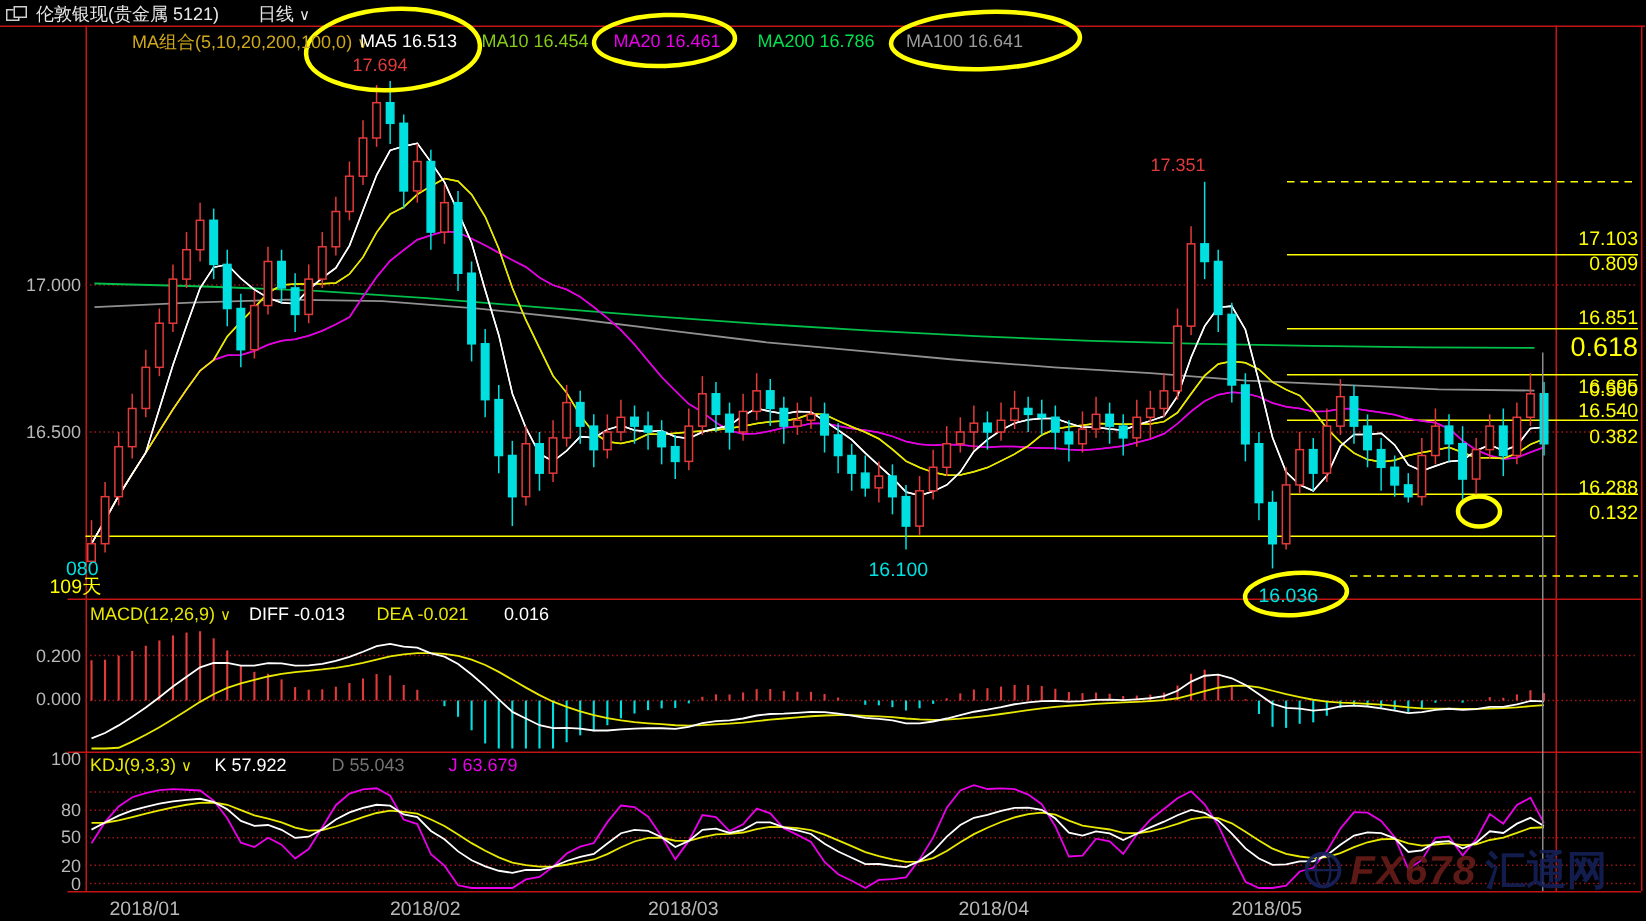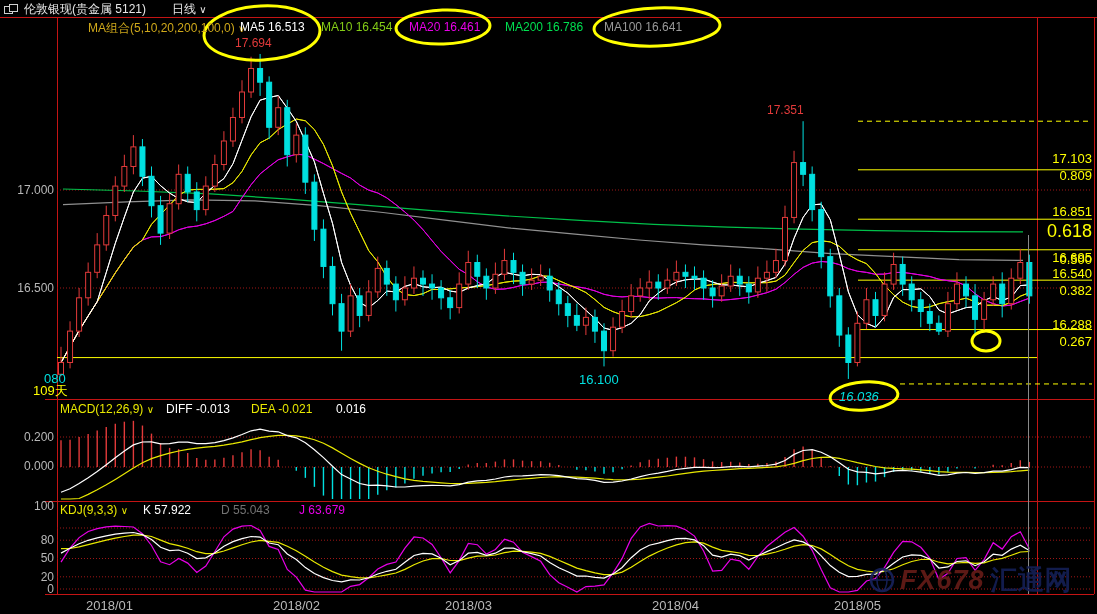--- a/index.html
+++ b/index.html
@@ -22,21 +22,21 @@
   .cyn{color:#00e0e0;}
   .wht{color:#ffffff;}
   .mag{color:#e800e8;}
   .grn{color:#00e050;}
   .gry{color:#9a9a9a;}
   .hdr{font-size:12px;}
   .wm{position:absolute;left:868px;top:563px;height:34px;display:flex;align-items:center;
       opacity:.92;pointer-events:none;}
   .wm-brand{font-size:27px;font-weight:bold;font-style:italic;color:#641c17;letter-spacing:1px;margin-left:4px;}
   .wm-site{font-size:27px;font-weight:bold;color:#141f54;margin-left:6px;}
-  .datelbl{font-size:13px;color:#b8b8b8;width:60px;text-align:right;}
+  .datelbl{font-size:13px;color:#b8b8b8;width:60px;text-align:left;}
 </style>
 </head>
 <body>
 
 <div class="titlebar">
   <span class="win-icon">
       <span class="b1"></span>
       <span class="b2"></span>
     </span>
   <span class="t-name">伦敦银现(贵金属 5121)</span>
@@ -424,21 +424,21 @@
 </div>
 <div class="abs hdr wht" style="left:240px;top:20px;">MA5 16.513</div>
 <div class="abs hdr ylw" style="left:321px;top:20px;color:#84cc16">MA10 16.454</div>
 <div class="abs hdr mag" style="left:409px;top:20px;">MA20 16.461</div>
 <div class="abs hdr grn" style="left:505px;top:20px;">MA200 16.786</div>
 <div class="abs hdr gry" style="left:604px;top:20px;">MA100 16.641</div>
 
 <div class="abs hdr red" style="left:235px;top:36px;">17.694</div>
 <div class="abs hdr red" style="left:767px;top:103px;">17.351</div>
 <div class="abs cyn" style="left:579px;top:372px;font-size:13px;">16.100</div>
-<div class="abs cyn" style="left:839px;top:389px;font-size:13px;font-style:italic;">16.036</div>
+<div class="abs cyn" style="left:839px;top:389px;font-size:13px;">16.036</div>
 <div class="abs cyn" style="left:44px;top:371px;font-size:13px;">080</div>
 <div class="abs ylw" style="left:33px;top:382px;font-size:13px;">109天</div>
 
 <div class="abs lbl rt" style="left:4px;top:183px;width:50px;">17.000</div>
 <div class="abs lbl rt" style="left:4px;top:281px;width:50px;">16.500</div>
 <div class="abs lbl rt" style="left:4px;top:430px;width:50px;">0.200</div>
 <div class="abs lbl rt" style="left:4px;top:459px;width:50px;">0.000</div>
 <div class="abs lbl rt" style="left:4px;top:499px;width:50px;">100</div>
 <div class="abs lbl rt" style="left:4px;top:533px;width:50px;">80</div>
 <div class="abs lbl rt" style="left:4px;top:551px;width:50px;">50</div>
@@ -447,21 +447,21 @@
 
 <div class="abs ylw rt" style="left:1014px;top:151px;width:78px;font-size:13px;">17.103</div>
 <div class="abs ylw rt" style="left:1014px;top:168px;width:78px;font-size:13px;">0.809</div>
 <div class="abs ylw rt" style="left:1014px;top:204px;width:78px;font-size:13px;">16.851</div>
 <div class="abs ylw rt" style="left:1014px;top:221px;width:78px;font-size:18px;">0.618</div>
 <div class="abs ylw rt" style="left:1014px;top:236px;width:78px;font-size:13px;margin-top:14px;">16.695</div>
 <div class="abs ylw rt" style="left:1014px;top:252px;width:78px;font-size:13px;">0.500</div>
 <div class="abs ylw rt" style="left:1014px;top:266px;width:78px;font-size:13px;">16.540</div>
 <div class="abs ylw rt" style="left:1014px;top:283px;width:78px;font-size:13px;">0.382</div>
 <div class="abs ylw rt" style="left:1014px;top:317px;width:78px;font-size:13px;">16.288</div>
-<div class="abs ylw rt" style="left:1014px;top:334px;width:78px;font-size:13px;">0.267</div>
+<div class="abs ylw rt" style="left:1014px;top:334px;width:78px;font-size:13px;">0.132</div>
 
 <div class="abs hdr" style="left:60px;top:402px;">
   <span class="ylw" style="color:#e8e800">MACD(12,26,9)</span>
   <span class="ylw caret" style="color:#e8e800">∨</span>
 </div>
 <div class="abs hdr wht" style="left:166px;top:402px;">DIFF -0.013</div>
 <div class="abs hdr" style="left:251px;top:402px;color:#e8e800">DEA -0.021</div>
 <div class="abs hdr wht" style="left:336px;top:402px;">0.016</div>
 
 <div class="abs hdr" style="left:60px;top:503px;">

